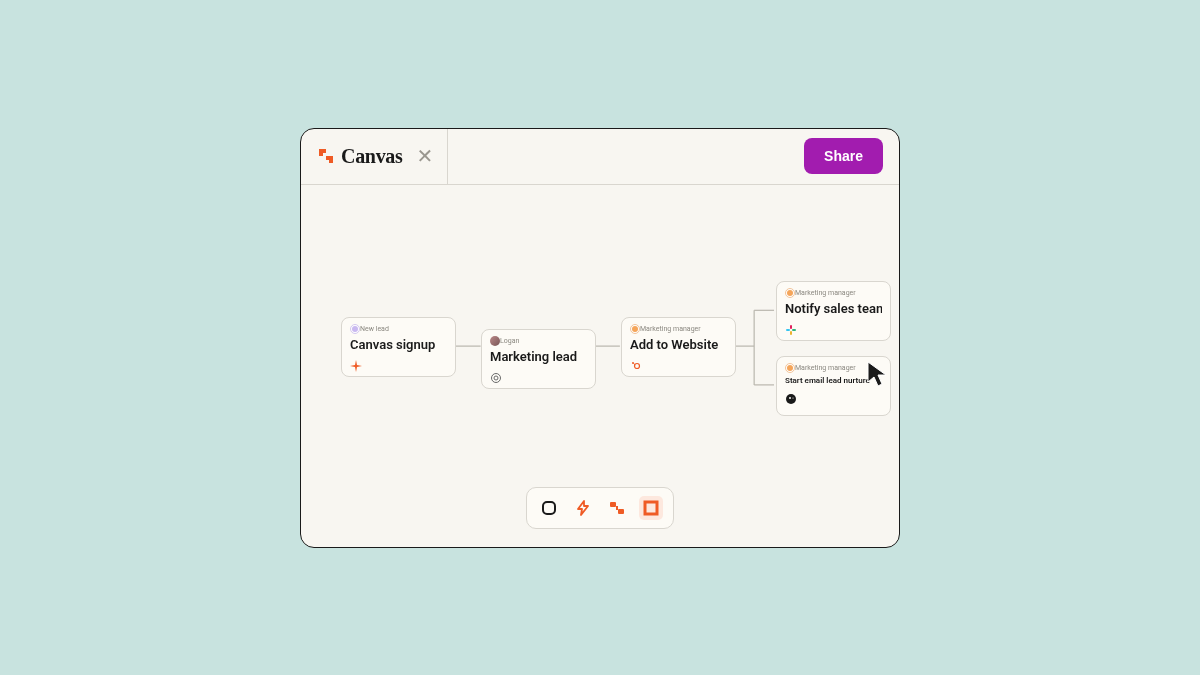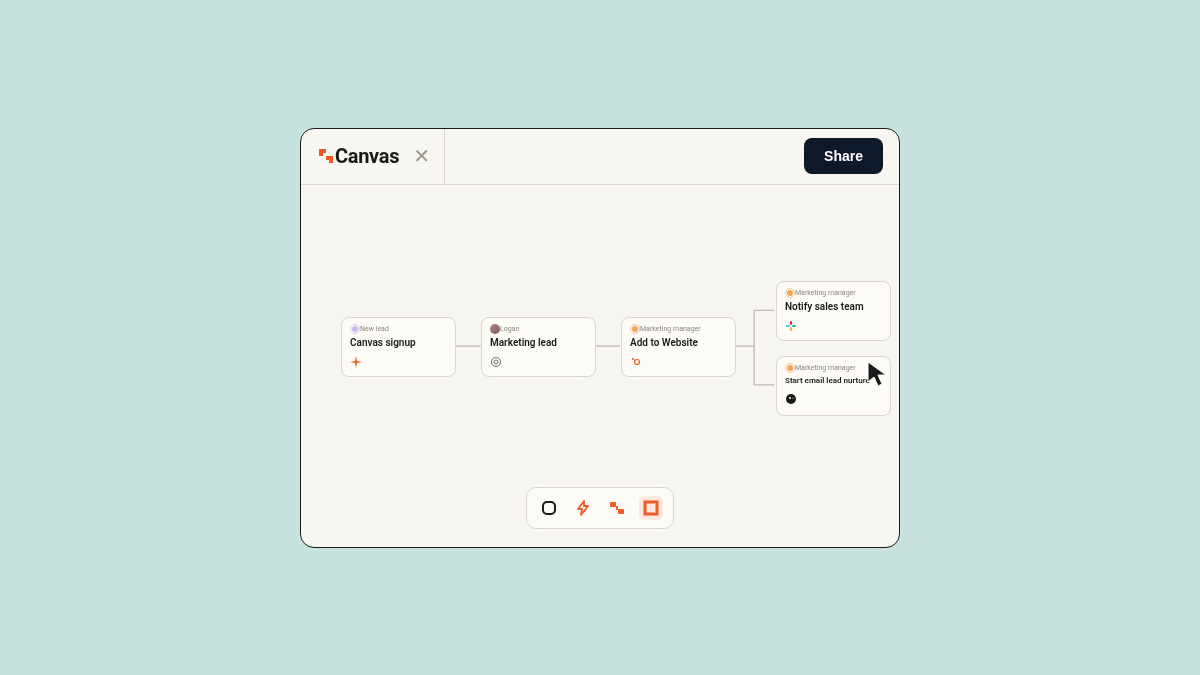--- a/index.html
+++ b/index.html
@@ -25,20 +25,22 @@
   .titlebar {
     height: 56px;
     border-bottom: 1px solid #d9d6cf;
     display: flex;
     align-items: center;
     padding: 0 16px;
   }
   .logo-wrap {
     display: flex;
     align-items: center;
+    gap: 6px;
+    font-family: Liberation Serif, serif;
   }
   .logo-mark {
     display: inline-flex;
     width: 18px;
     height: 18px;
   }
   .logo-text {
     font-weight: 700;
     font-size: 20px;
     color: #1a1a1a;
@@ -52,21 +54,21 @@
     line-height: 1;
   }
   .vline {
     width: 1px;
     height: 56px;
     background: #d9d6cf;
     margin-left: 14px;
   }
   .share-btn {
     margin-left: auto;
-    background: #0f172a;
+    background: #a21caf;
     color: #fff;
     font-size: 14px;
     font-weight: 600;
     padding: 10px 20px;
     border-radius: 8px;
     border: none;
     cursor: pointer;
   }
   .canvas-area {
     position: absolute;
@@ -104,21 +106,21 @@
     border-radius: 50%;
     flex-shrink: 0;
   }
   .node .role-label {
     font-size: 7px;
     color: #8b8880;
     white-space: nowrap;
     overflow: hidden;
   }
   .node .title {
-    font-size: 10px;
+    font-size: 13px;
     font-weight: 600;
     color: #1a1a1a;
     white-space: nowrap;
     overflow: hidden;
   }
   .node .int-icon {
     margin-top: 8px;
     width: 12px;
     height: 12px;
     display: flex;
@@ -217,21 +219,21 @@
         <span class="role-label">New lead</span>
       </div>
       <div class="title">Canvas signup</div>
       <div class="int-icon">
         <svg viewBox="0 0 12 12">
             <path d="M6 0 L7 5 L12 6 L7 7 L6 12 L5 7 L0 6 L5 5 Z" fill="#ef5b25"></path>
           </svg>
       </div>
     </div>
 
-    <div class="node tall" style="left:180px; top:132px;">
+    <div class="node tall" style="left:180px; top:144px;">
       <div class="role-row">
         <span class="role-avatar avatar-person"></span>
         <span class="role-label">Logan</span>
       </div>
       <div class="title">Marketing lead</div>
       <div class="int-icon">
         <svg viewBox="0 0 12 12">
             <circle cx="6" cy="6" r="4.5" stroke="#6b6b6b" stroke-width="1" fill="none"></circle>
             <circle cx="6" cy="6" r="2" stroke="#6b6b6b" stroke-width="1" fill="none"></circle>
           </svg>

